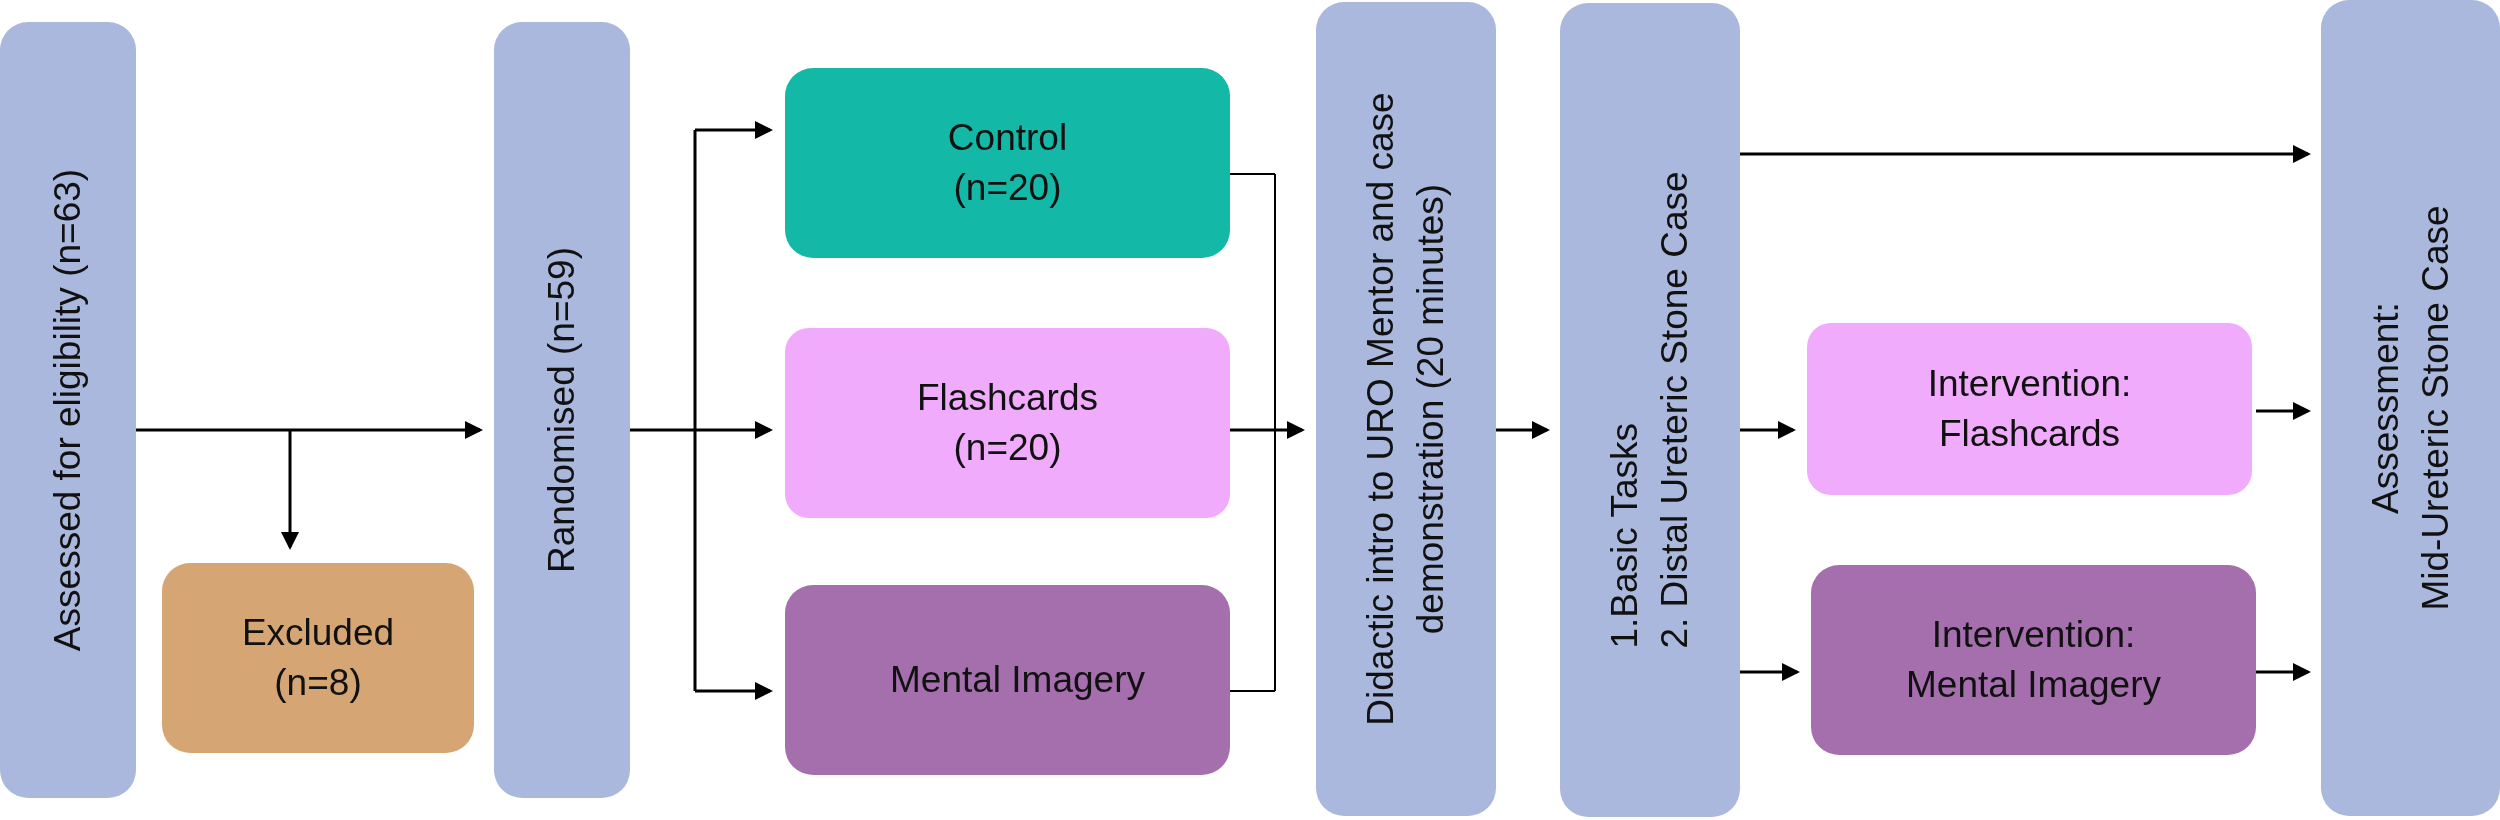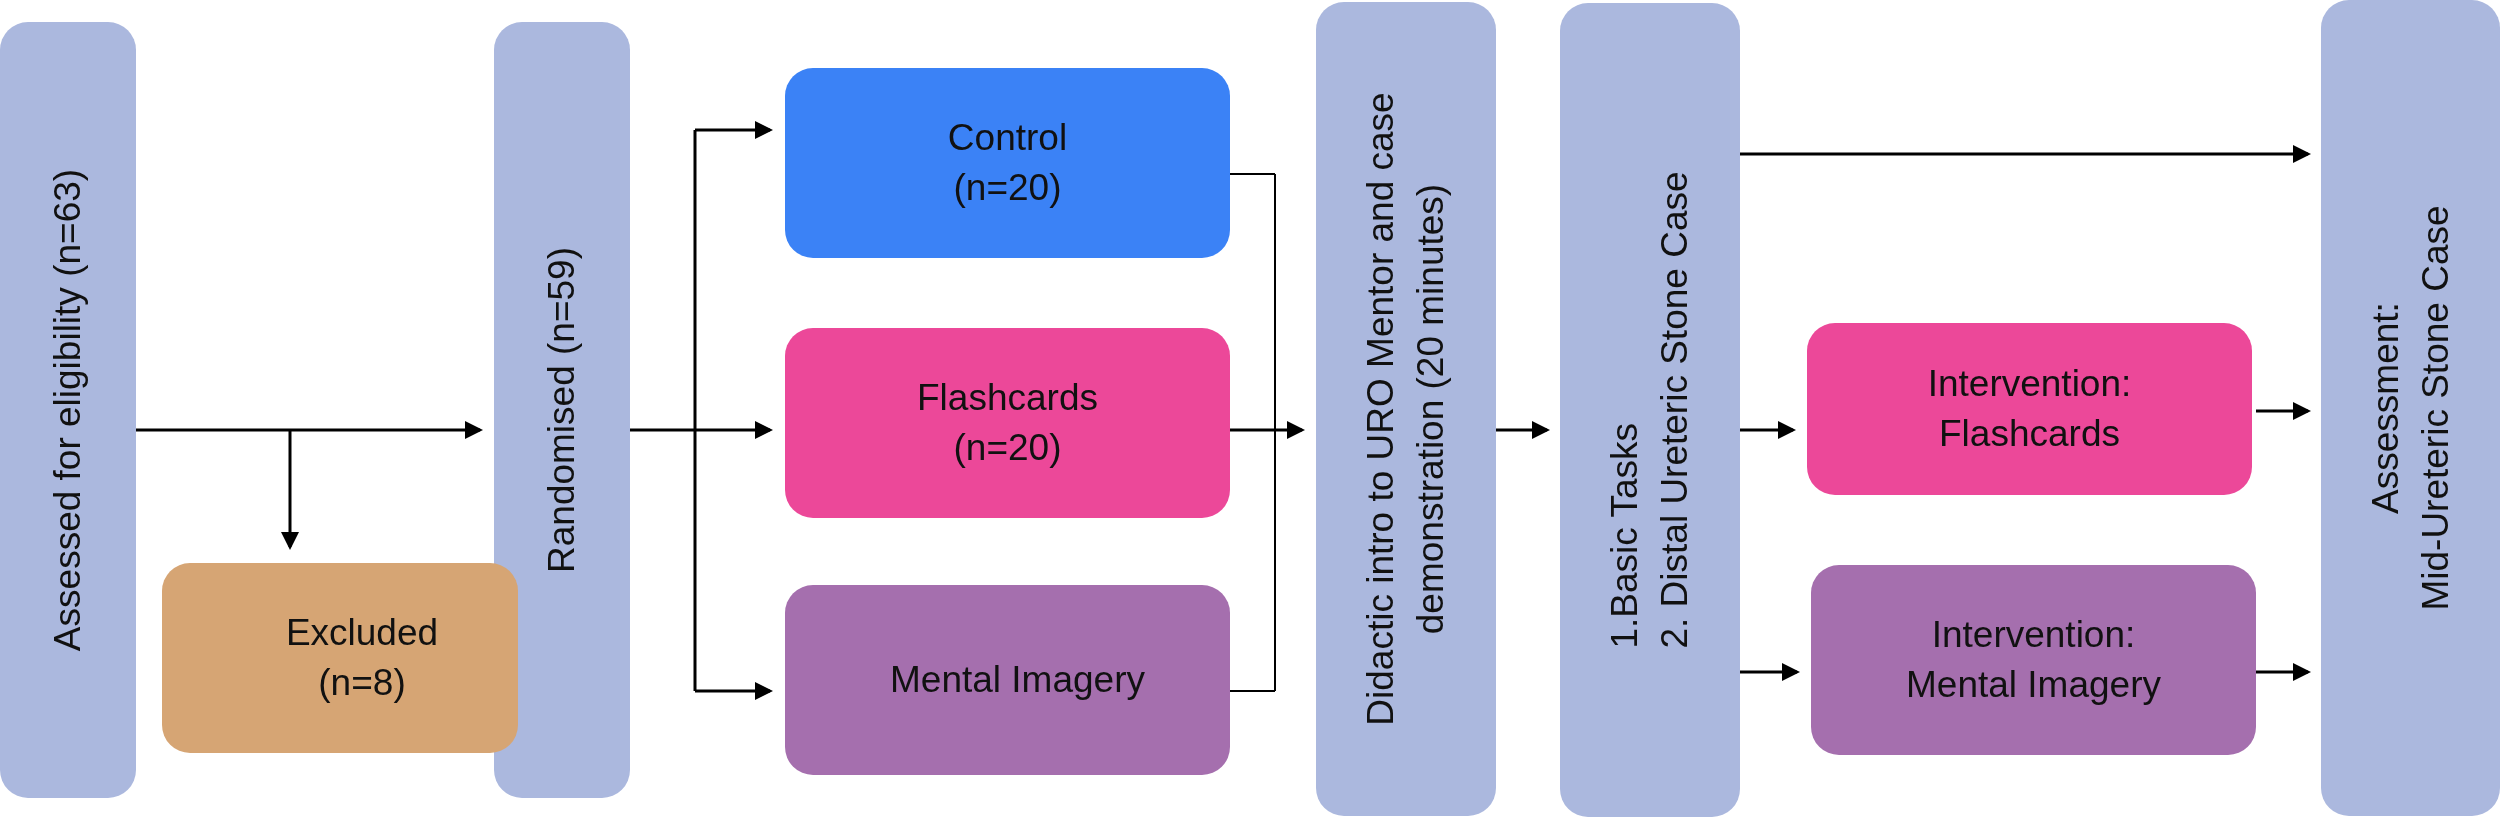--- a/index.html
+++ b/index.html
@@ -3,22 +3,22 @@
   <meta charset="utf-8">
   <style>
     html, body { margin: 0; padding: 0; background: #ffffff; }
     body { width: 2500px; height: 820px; position: relative; overflow: hidden;
            font-family: "Liberation Sans", sans-serif; color: #111; }
     .box { position: absolute; border-radius: 28px; display: flex; align-items: center;
            justify-content: center; text-align: center; font-size: 37px; line-height: 1.35; }
     .col { background: #abb8de; }
     .vtext { position: absolute; left: 50%; top: 50%; white-space: nowrap; text-align: center;
              transform: translate(-50%, -50%) rotate(-90deg); font-size: 37px; line-height: 1.35; }
-    .yellow { background: #3b82f6; }
-    .green { background: #ec4899; }
+    .yellow { background: #14b8a6; }
+    .green { background: #f0abfc; border-radius: 24px; }
     .purple { background: #a56fae; align-items: center; }
     .orange { background: #d6a574; }
     svg.arrows { position: absolute; left: 0; top: 0; }
     .label-line { display: block; }
   </style>
 </head>
 <body>
 
 <div class="box col" style="left:0;top:22px;width:136px;height:776px;">
   <div class="vtext">Assessed for eligibility (n=63)</div>
@@ -42,21 +42,21 @@
   </div>
 </div>
 
 <div class="box col" style="left:2321px;top:0;width:179px;height:816px;">
   <div class="vtext">
     <span class="label-line">Assessment:</span>
     <span class="label-line">Mid-Ureteric Stone Case</span>
   </div>
 </div>
 
-<div class="box orange" style="left:162px;top:563px;width:312px;height:190px;padding-left:44px;">
+<div class="box orange" style="left:162px;top:563px;width:312px;height:190px;">
   <div>
     <span class="label-line">Excluded</span>
     <span class="label-line">(n=8)</span>
   </div>
 </div>
 
 <div class="box yellow" style="left:785px;top:68px;width:445px;height:190px;">
   <div>
     <span class="label-line">Control</span>
     <span class="label-line">(n=20)</span>

